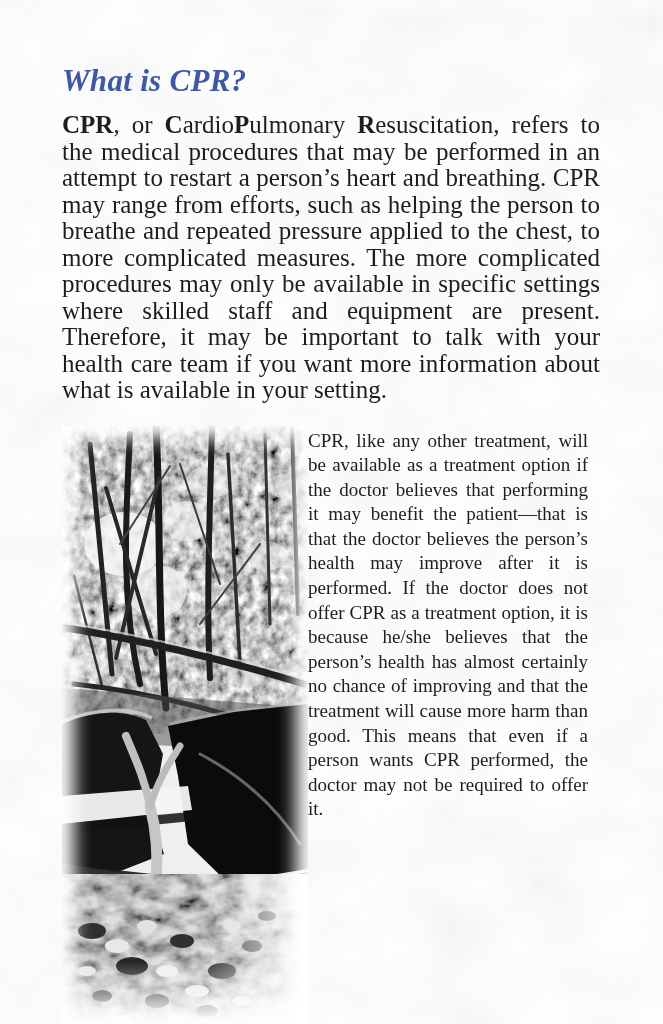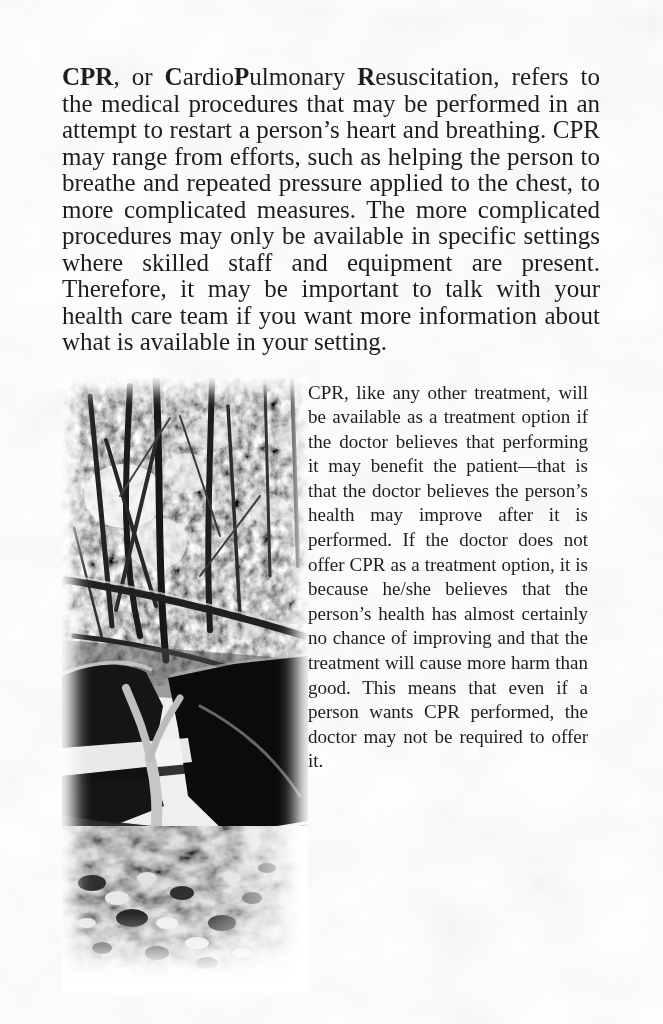--- a/index.html
+++ b/index.html
@@ -89,20 +89,21 @@
           <feFuncG type="linear" slope="1.6" intercept="-0.3"></feFuncG>
           <feFuncB type="linear" slope="1.6" intercept="-0.3"></feFuncB>
         </feComponentTransfer>
       </filter>
     </defs>
     <rect x="0" y="0" width="663" height="1024" filter="url(#pageNoise)"></rect>
   </svg>
 
   <div class="content">
 
+    <h1 class="title">What is CPR?</h1>
 
     <p class="para para1"><b>CPR</b><span>, or </span><b>C</b><span>ardio</span><b>P</b><span>ulmonary </span><b>R</b><span>esuscitation, refers to the medical procedures that may be performed in an attempt to restart a person’s heart and breathing. CPR may range from efforts, such as helping the person to breathe and repeated pressure applied to the chest, to more complicated measures.  The more complicated procedures may only be available in specific settings where skilled staff and equipment are present. Therefore, it may be important to talk with your health care team if you want more information about what is available in your setting.</span></p>
 
     <div class="row">
 
       <div class="photo">
         <svg role="img" viewBox="0 0 246 615" preserveAspectRatio="none" aria-label="Black and white photograph of a forest with fallen branches, dark boulders and a leaf-covered stream bank">
           <defs>
             <filter id="folNoise" x="0" y="0" width="100%" height="100%">
               <feTurbulence type="fractalNoise" baseFrequency="0.11 0.09" numOctaves="4" seed="11"></feTurbulence>

